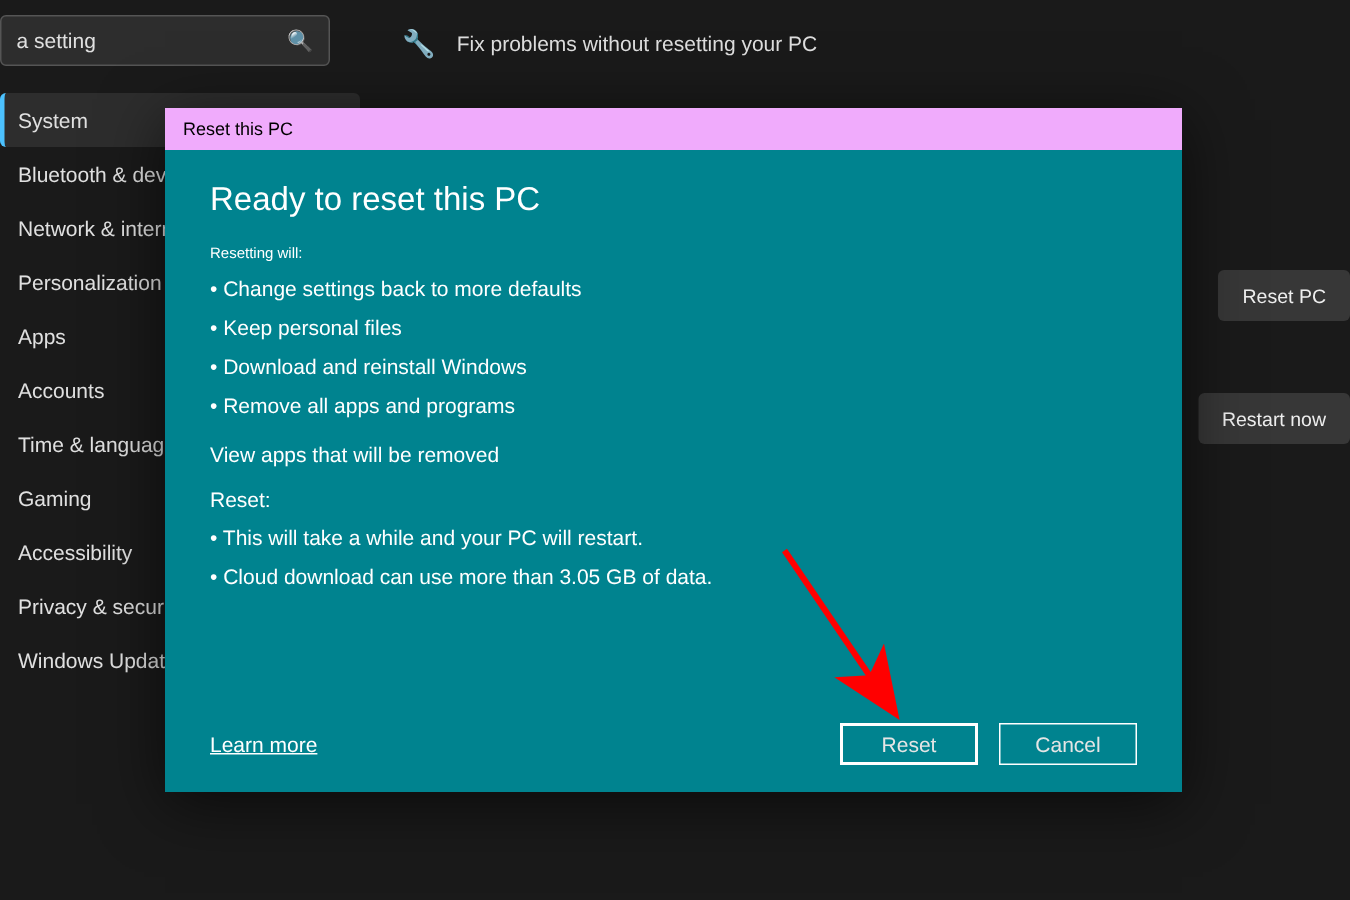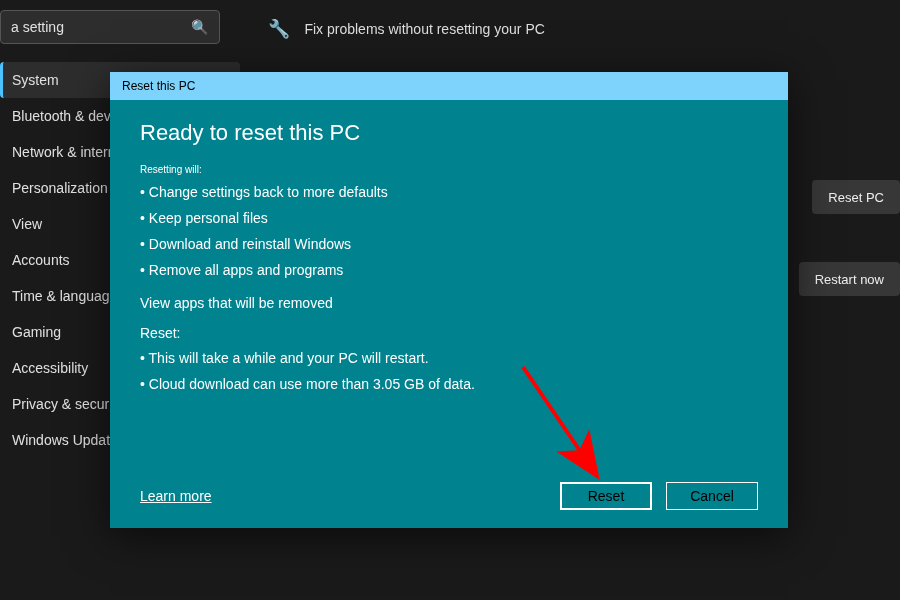--- a/index.html
+++ b/index.html
@@ -36,37 +36,37 @@
   .btn-reset-pc { top: 180px; }
   .btn-restart { top: 262px; }
 
   
   .dialog {
     position: absolute; left: 110px; top: 72px; width: 678px; height: 456px;
     background: #00838f; color: #fff; display: flex; flex-direction: column;
     box-shadow: 0 8px 40px rgba(0,0,0,.6);
   }
   .dialog-title {
-    background: #7dd3fc; color: #000; font-size: 12px; height: 28px;
+    background: #f0abfc; color: #000; font-size: 12px; height: 28px;
     display: flex; align-items: center; padding: 0 12px;
   }
   .dialog-body { padding: 20px 30px 18px 30px; flex: 1; display:flex; flex-direction:column; background:#00838f; }
   .dlg-head { font-size: 22px; font-weight: 400; margin-bottom: 18px; }
   .dlg-sub { font-size: 10px; margin-bottom: 4px; }
   .dlg-list { list-style: none; margin-bottom: 12px; }
   .dlg-list li { font-size: 14px; line-height: 26px; }
   .dlg-list li::before { content: "•  "; }
   .dlg-link { font-size: 14px; display:inline-block; margin-bottom: 14px; cursor:pointer;}
   .note-label { font-size: 14px; margin-bottom: 4px; }
   .learn-row { margin-top: auto; display:flex; align-items:center; justify-content:space-between; }
   .learn { text-decoration: underline; font-size: 14px; cursor:pointer;}
   .dlg-btns { display:flex; gap:14px; }
   .dlg-btn {
     width: 92px; height: 28px; border: 1px solid #fff; background: transparent;
-    color: #000000; font-size: 14px; cursor:pointer; display:flex; align-items:center; justify-content:center;
+    color: #e5e5e5; font-size: 14px; cursor:pointer; display:flex; align-items:center; justify-content:center;
   }
   .dlg-btn.primary { border: 2px solid #fff; }
 
   
   .arrow {
     position: absolute; left: 518px; top: 362px; width: 120px; height: 140px;
     pointer-events: none;
   }
 </style>
 </head>
@@ -85,21 +85,21 @@
       <div class="nav-item">
           <span>Bluetooth &amp; devices</span>
         </div>
       <div class="nav-item">
           <span>Network &amp; internet</span>
         </div>
       <div class="nav-item">
           <span>Personalization</span>
         </div>
       <div class="nav-item">
-          <span>View</span>
+          <span>Apps</span>
         </div>
       <div class="nav-item">
           <span>Accounts</span>
         </div>
       <div class="nav-item">
           <span>Time &amp; language</span>
         </div>
       <div class="nav-item">
           <span>Gaming</span>
         </div>

